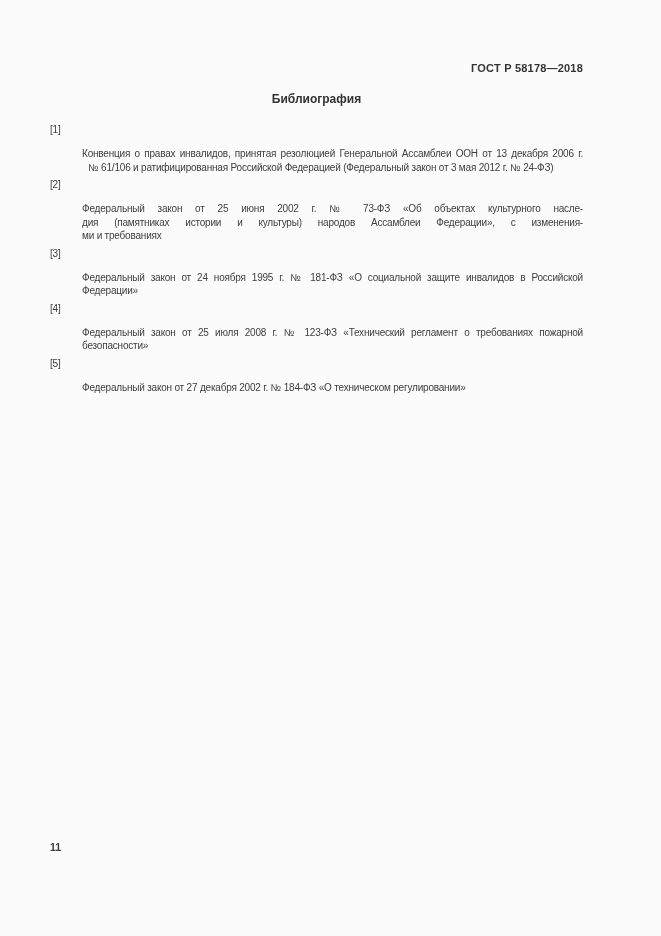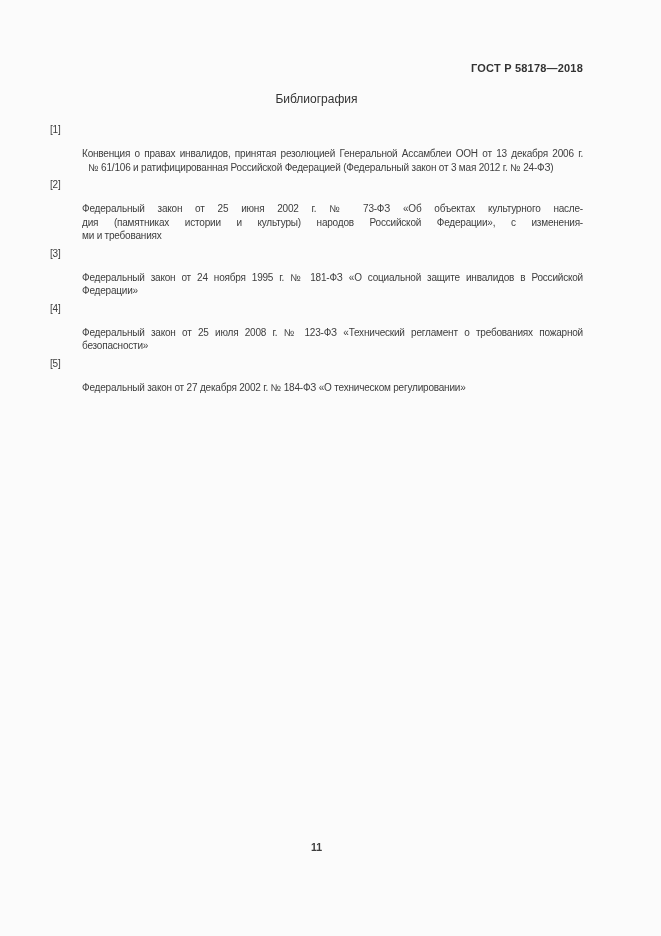--- a/index.html
+++ b/index.html
@@ -27,21 +27,21 @@
     color: #333333;
     letter-spacing: 0.2px;
   }
   .doc-title {
     position: absolute;
     top: 92px;
     left: 50px;
     width: 533px;
     text-align: center;
     font-size: 12px;
-    font-weight: normal;
+    font-weight: bold;
     color: #333333;
   }
   .bib-list {
     position: absolute;
     top: 123px;
     left: 50px;
     width: 533px;
   }
   .entry {
     display: flex;
@@ -72,21 +72,21 @@
     text-align-last: justify;
   }
   .line.ind {
     padding-left: 6px;
   }
   .page-number {
     position: absolute;
     top: 841px;
     left: 50px;
     width: 533px;
-    text-align: center;
+    text-align: left;
     font-size: 10.5px;
     font-weight: bold;
     color: #3e3e3e;
   }
 </style>
 </head>
 <body>
 
 <div class="page">
 
@@ -101,21 +101,21 @@
       <div class="entry-lines">
         <div class="line just">Конвенция о правах инвалидов, принятая резолюцией Генеральной Ассамблеи ООН от 13 декабря 2006 г.</div>
         <div class="line ind">№ 61/106 и ратифицированная Российской Федерацией (Федеральный закон от 3 мая 2012 г. № 24-ФЗ)</div>
       </div>
     </div>
 
     <div class="entry">
       <div class="entry-label">[2]</div>
       <div class="entry-lines">
         <div class="line just">Федеральный закон от 25 июня 2002 г. № 73-ФЗ «Об объектах культурного насле-</div>
-        <div class="line just">дия (памятниках истории и культуры) народов Российской Федерации», с изменения-</div>
+        <div class="line just">дия (памятниках истории и культуры) народов Ассамблеи Федерации», с изменения-</div>
         <div class="line">ми и требованиях</div>
       </div>
     </div>
 
     <div class="entry">
       <div class="entry-label">[3]</div>
       <div class="entry-lines">
         <div class="line just">Федеральный закон от 24 ноября 1995 г. № 181-ФЗ «О социальной защите инвалидов в Российской</div>
         <div class="line">Федерации»</div>
       </div>

